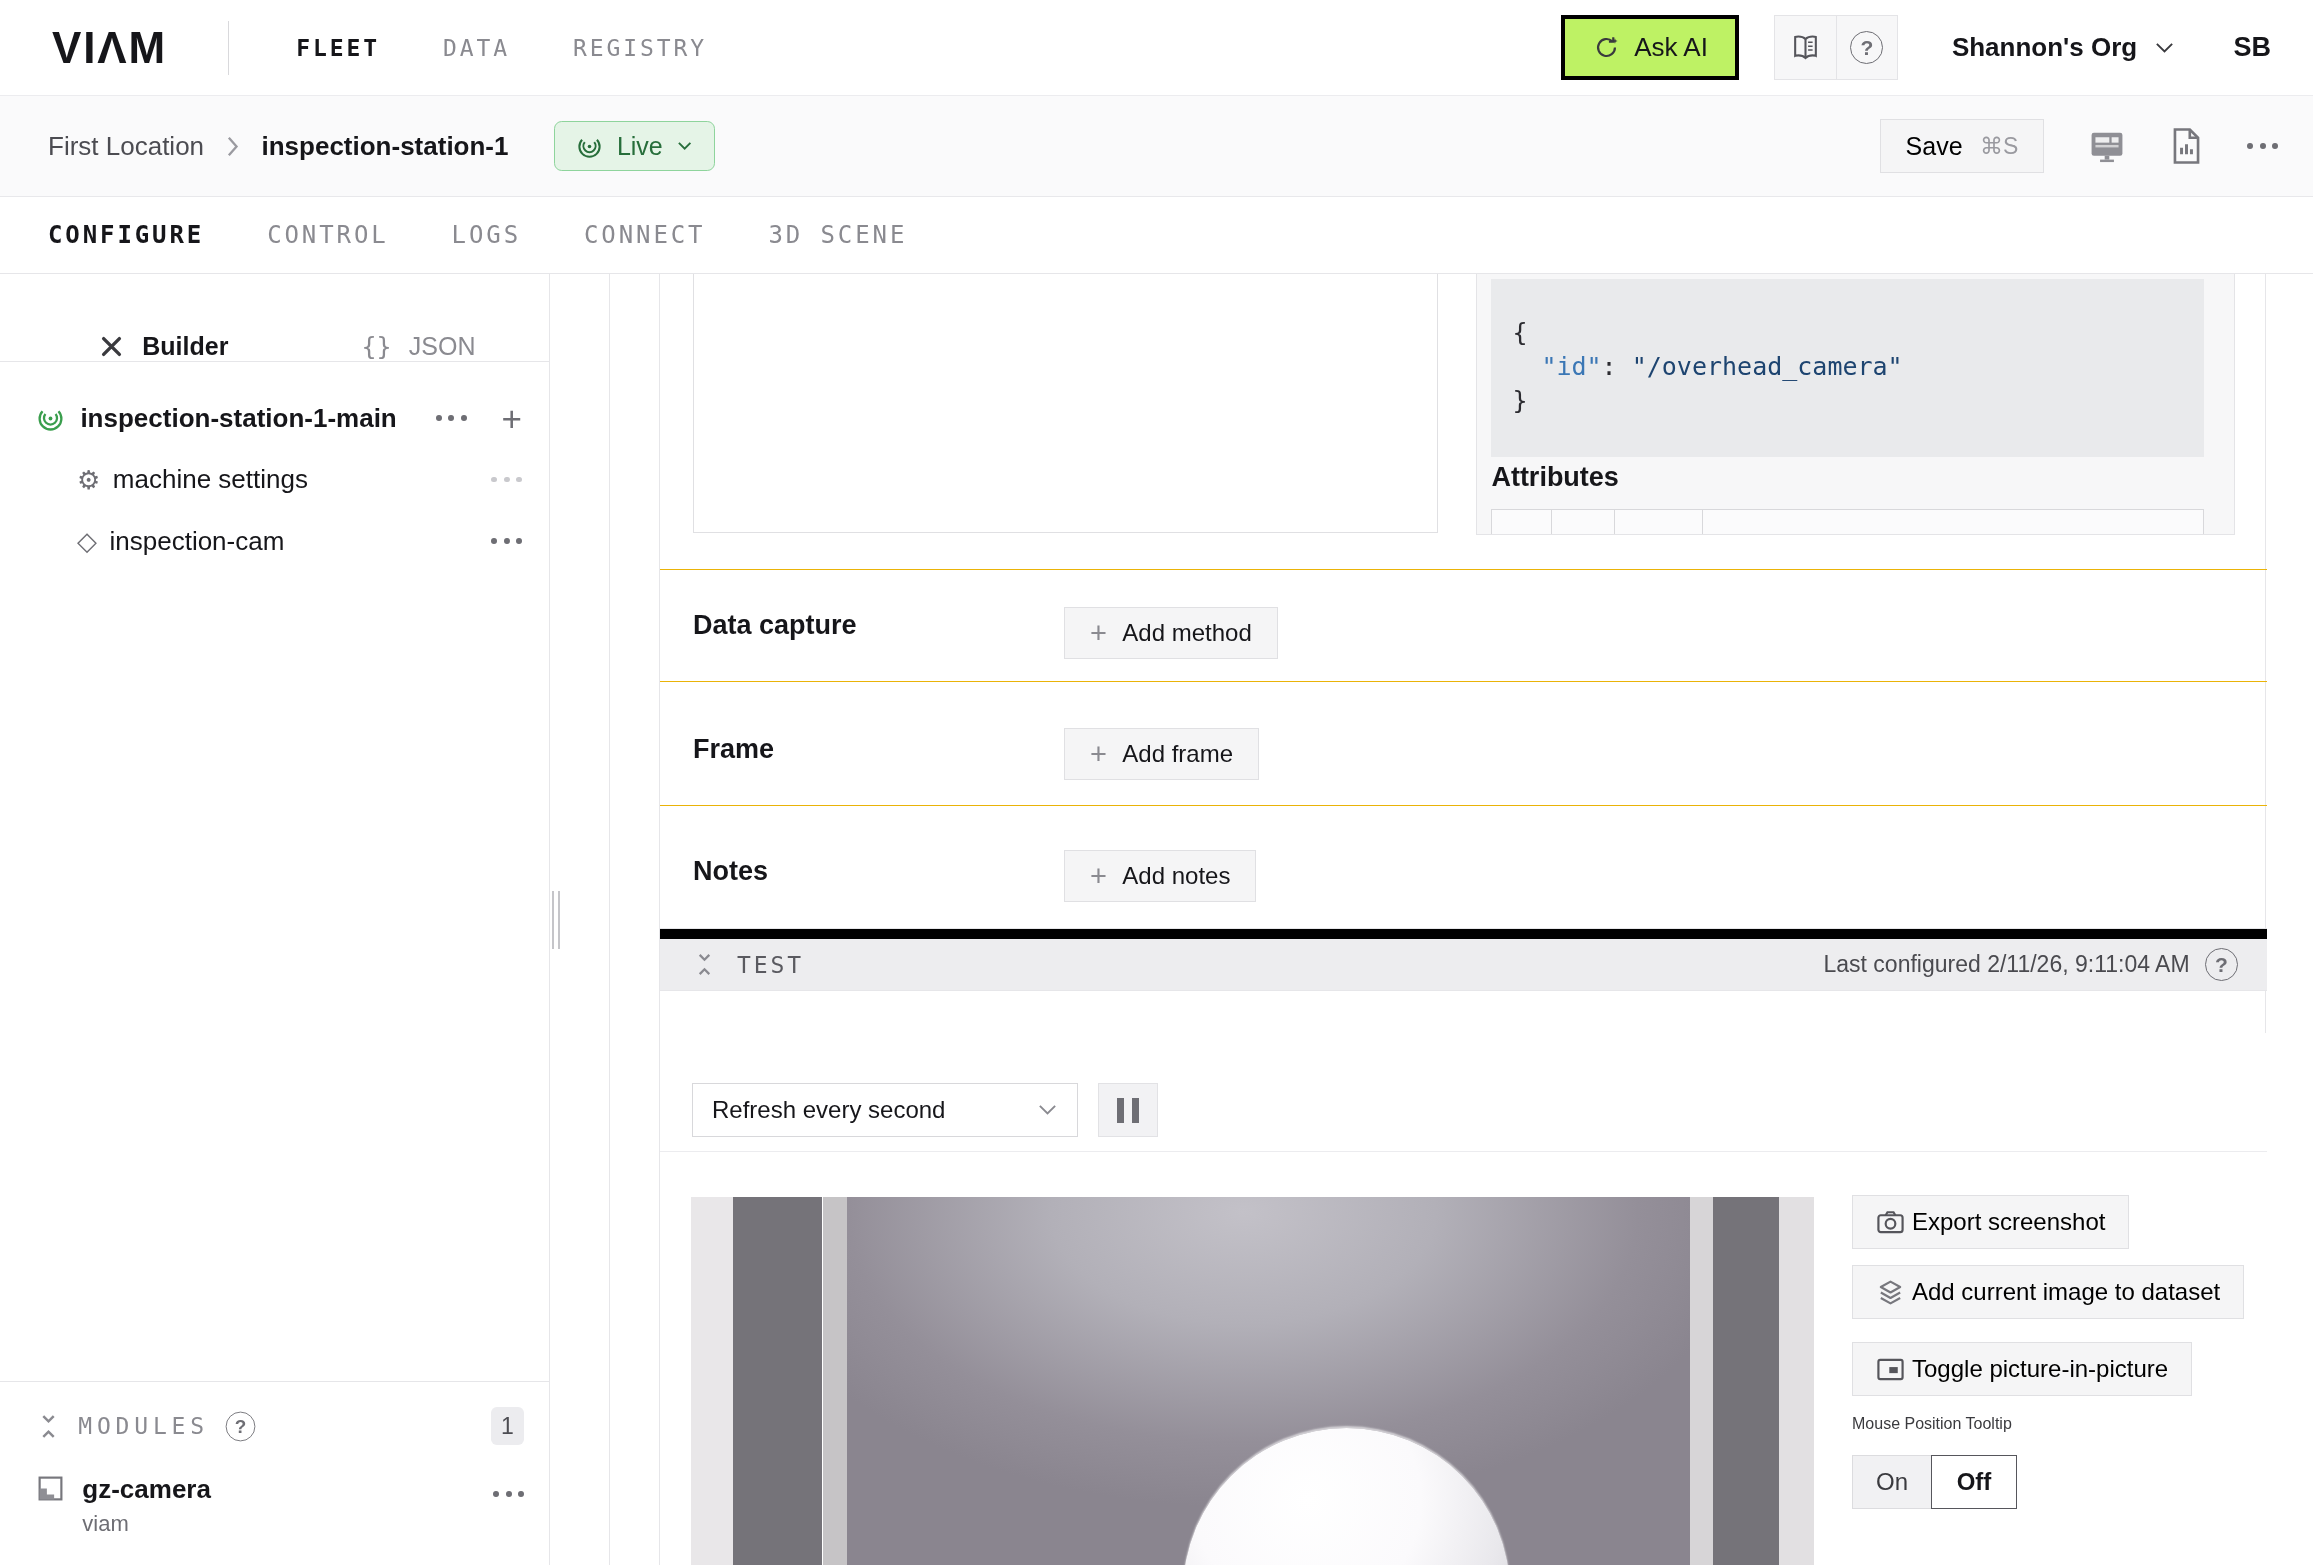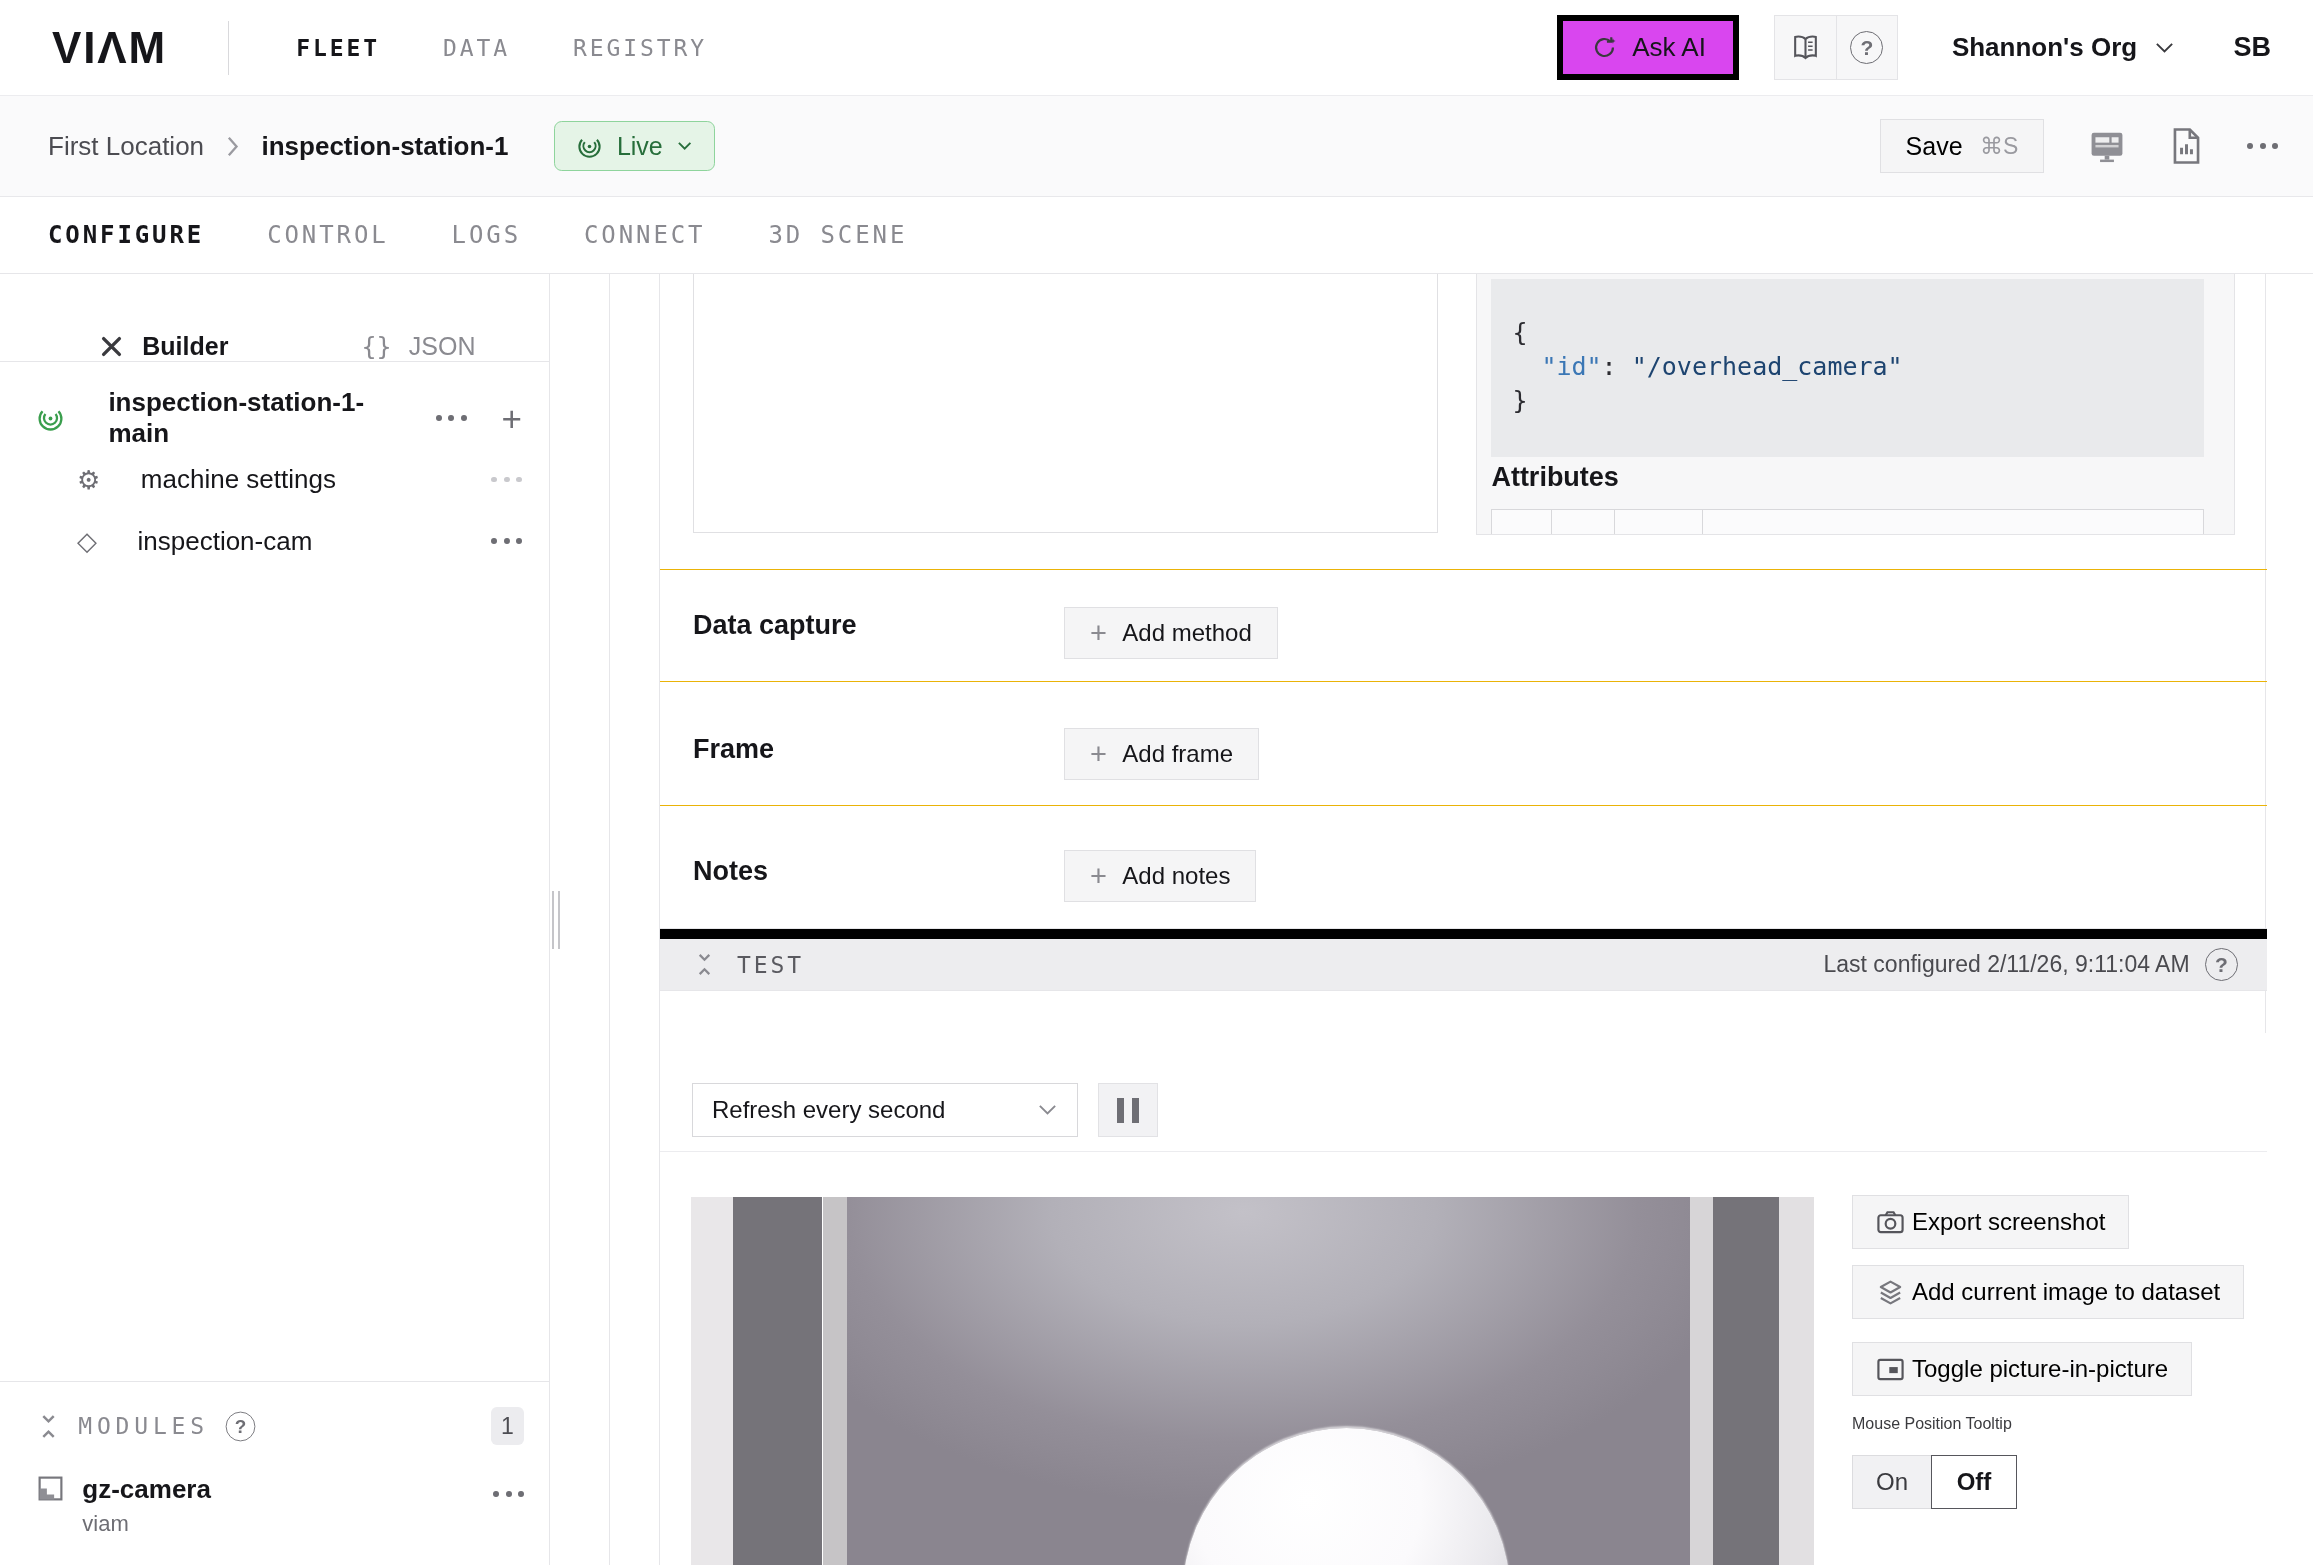--- a/index.html
+++ b/index.html
@@ -10,21 +10,21 @@
   
   .topnav { position:absolute; left:0; top:0; width:2313px; height:96px; background:#fff;
     border-bottom:1px solid #ececef; display:flex; align-items:center; padding:0 42px 0 52px; }
   .logo { font-size:44px; font-weight:bold; letter-spacing:1.9px; }
   .nav-sep { width:1px; height:54px; background:#d9d9dc; margin:0 67px 0 61px; }
   .nav-item { font-family:"DejaVu Sans Mono", monospace; font-size:23px; letter-spacing:2.9px;
     color:#8a8a90; margin-right:63px; cursor:pointer; }
   .nav-item.active { color:#16161a; font-weight:bold; }
   .nav-right { margin-left:auto; display:flex; align-items:center; }
   .askai-btn { display:flex; align-items:center; gap:13.4px; height:65px; padding:0 27px;
-    background:#d946ef; border:6px solid #000000; font-size:26px; color:#16161a; cursor:pointer; }
+    background:#bef264; border:4px solid #000000; font-size:26px; color:#16161a; cursor:pointer; }
   .docs-group { display:flex; align-items:stretch; height:65px; border:1px solid #e4e4e7;
     background:#f7f7f8; margin-left:35px; }
   .docs-cell { width:61px; display:flex; align-items:center; justify-content:center; cursor:pointer; }
   .docs-cell + .docs-cell { border-left:1px solid #e4e4e7; }
   .org { display:flex; align-items:center; gap:17.3px; margin-left:54px; font-size:26px;
     font-weight:bold; cursor:pointer; }
   .avatar { margin-left:58px; font-size:27px; font-weight:bold; cursor:pointer; }
 
   
   .crumbrow { position:absolute; left:0; top:96px; width:2313px; height:101px; background:#fafafb;
@@ -56,21 +56,21 @@
     border-right:1px solid #e6e6e9; }
   .viewmode { height:88px; border-bottom:1px solid #e6e6e9; display:flex; align-items:flex-end;
     padding-left:98px; }
   .vm-group { display:flex; align-items:center; gap:17.3px; cursor:pointer; }
   .vm-label { font-size:25px; font-weight:bold; color:#16161a; }
   .vm-json { margin-left:133px; color:#8a8a90; }
   .vm-json .vm-label { font-weight:normal; color:#8a8a90; }
   .vm-brace { font-family:"DejaVu Sans Mono", monospace; font-size:25px; color:#8a8a90; }
   .tree { padding-top:31px; }
   .tree-row { display:flex; align-items:center; height:50px; margin-bottom:11.5px;
-    padding:0 27px 0 36px; cursor:pointer;gap:28px; }
+    padding:0 27px 0 36px; cursor:pointer; }
   .tree-row.child { padding-left:77px; }
   .tree-name { font-size:26px; font-weight:bold; margin-left:15.4px; }
   .tree-row.child .tree-name { font-weight:normal; margin-left:12.5px; }
   .tree-right { margin-left:auto; display:flex; align-items:center; gap:35px; }
   .plus { font-size:35px; color:#6e6e74; line-height:1; font-weight:normal; }
   .glyph-icon { font-size:26px; color:#6e6e74; line-height:1; }
   .modules { position:absolute; left:0; bottom:0; width:549px; height:185px;
     border-top:1px solid #e6e6e9; background:#fff; }
   .modules-head { display:flex; align-items:center; padding:25px 25px 0 36px; }
   .modules-title { font-family:"DejaVu Sans Mono", monospace; font-size:23px; letter-spacing:4.8px;

